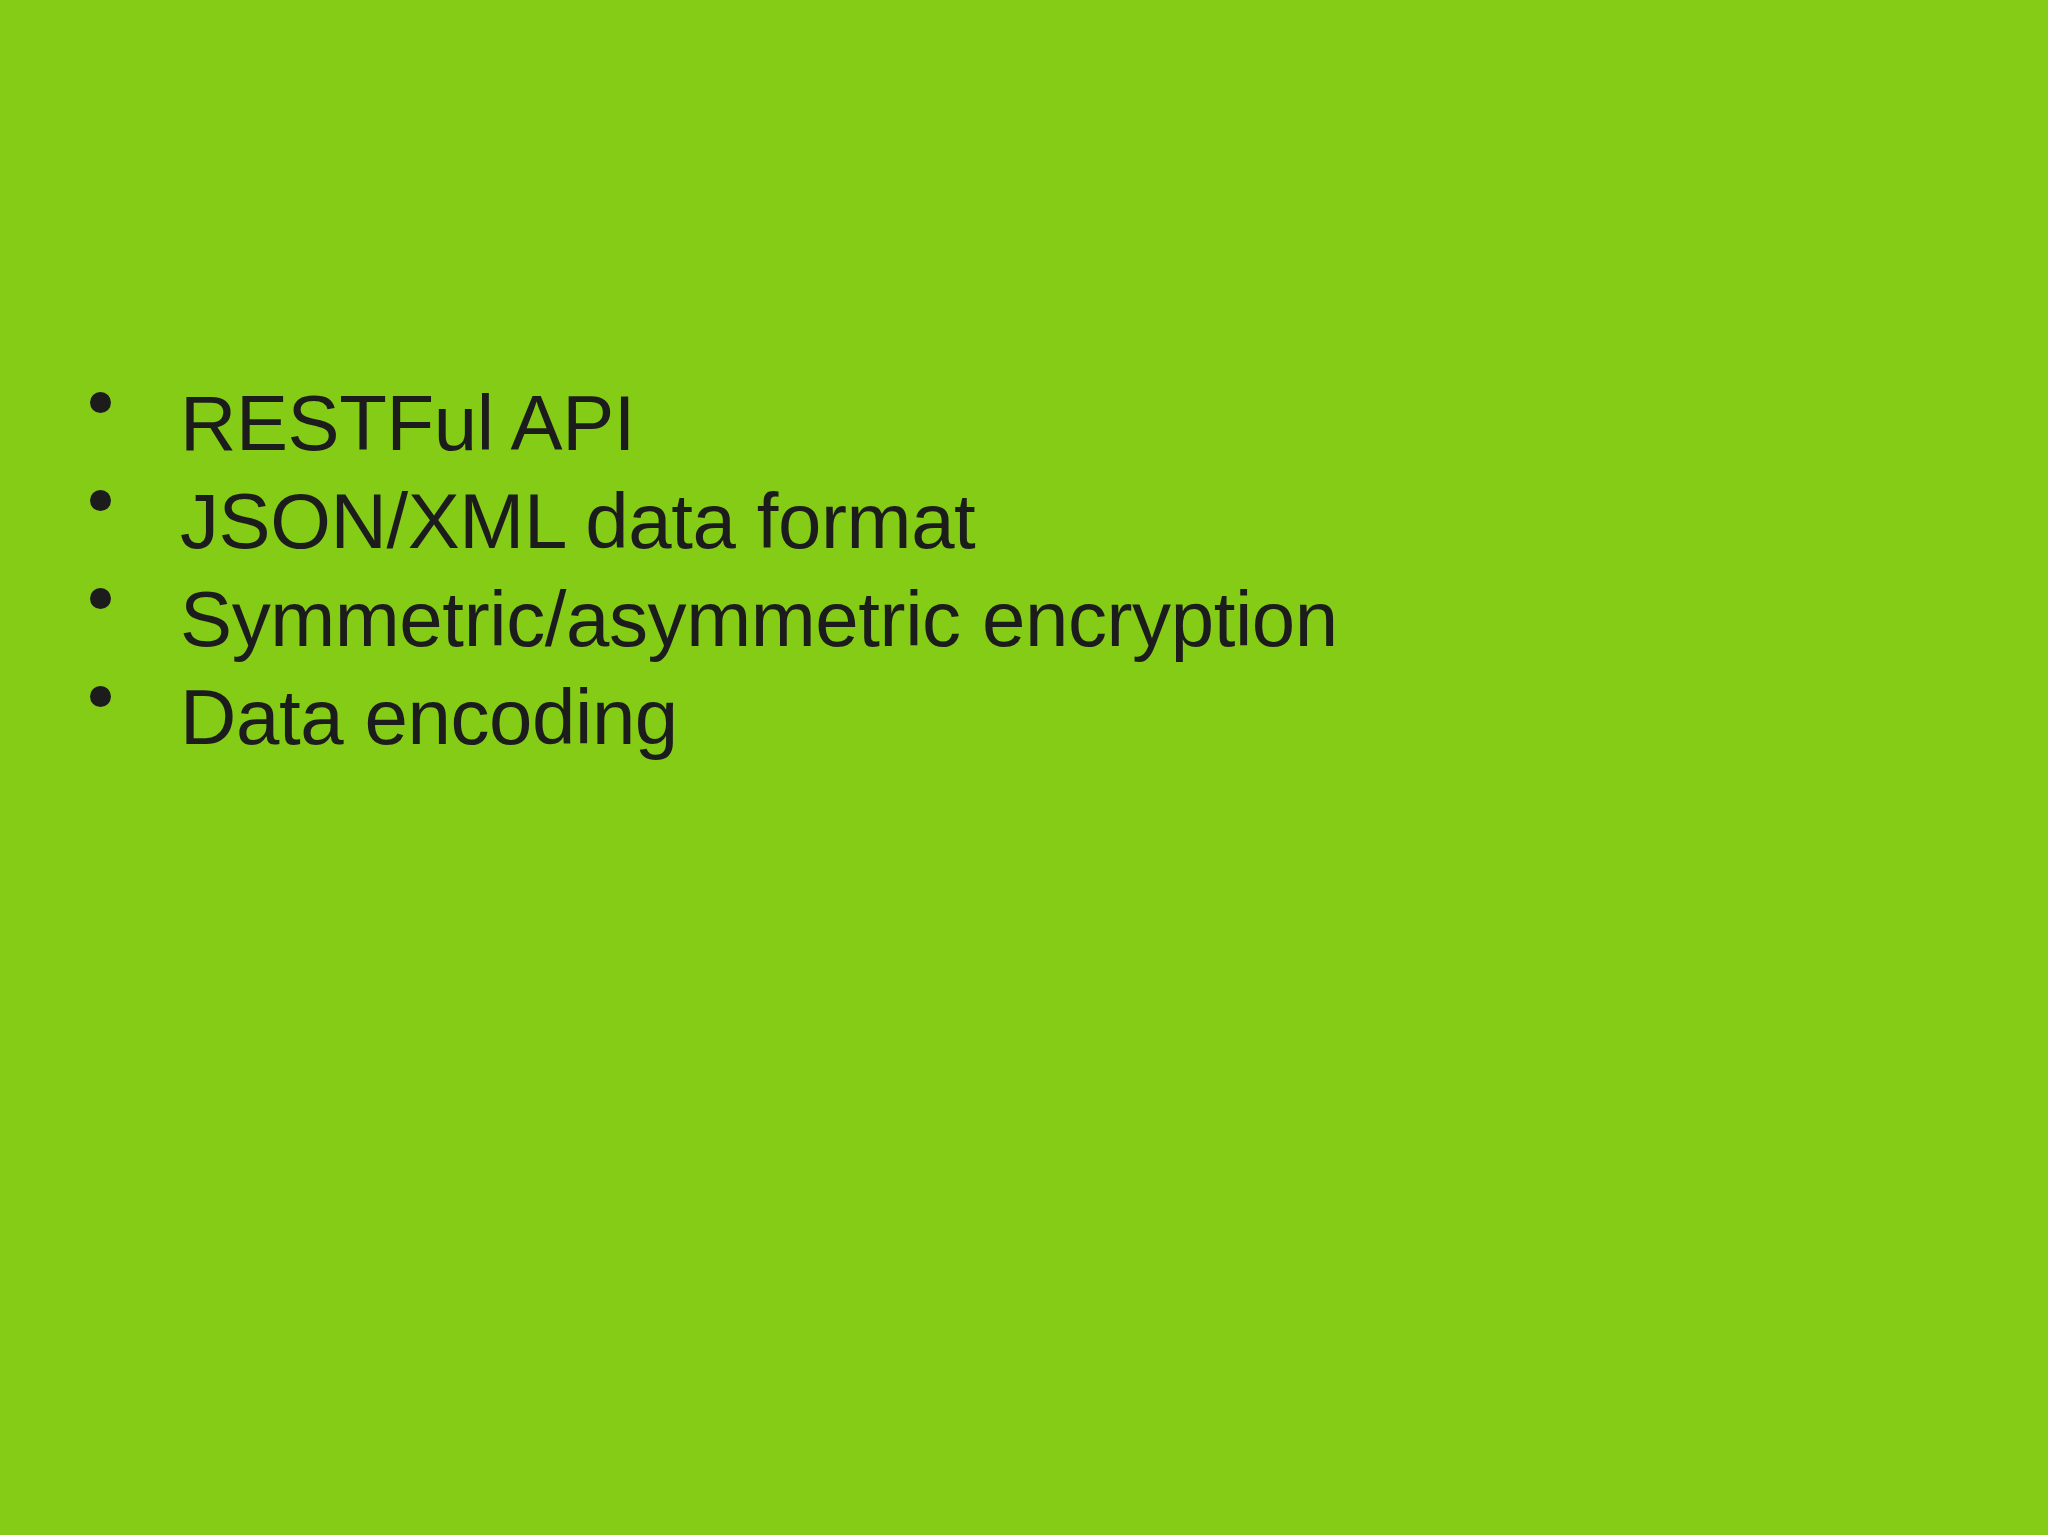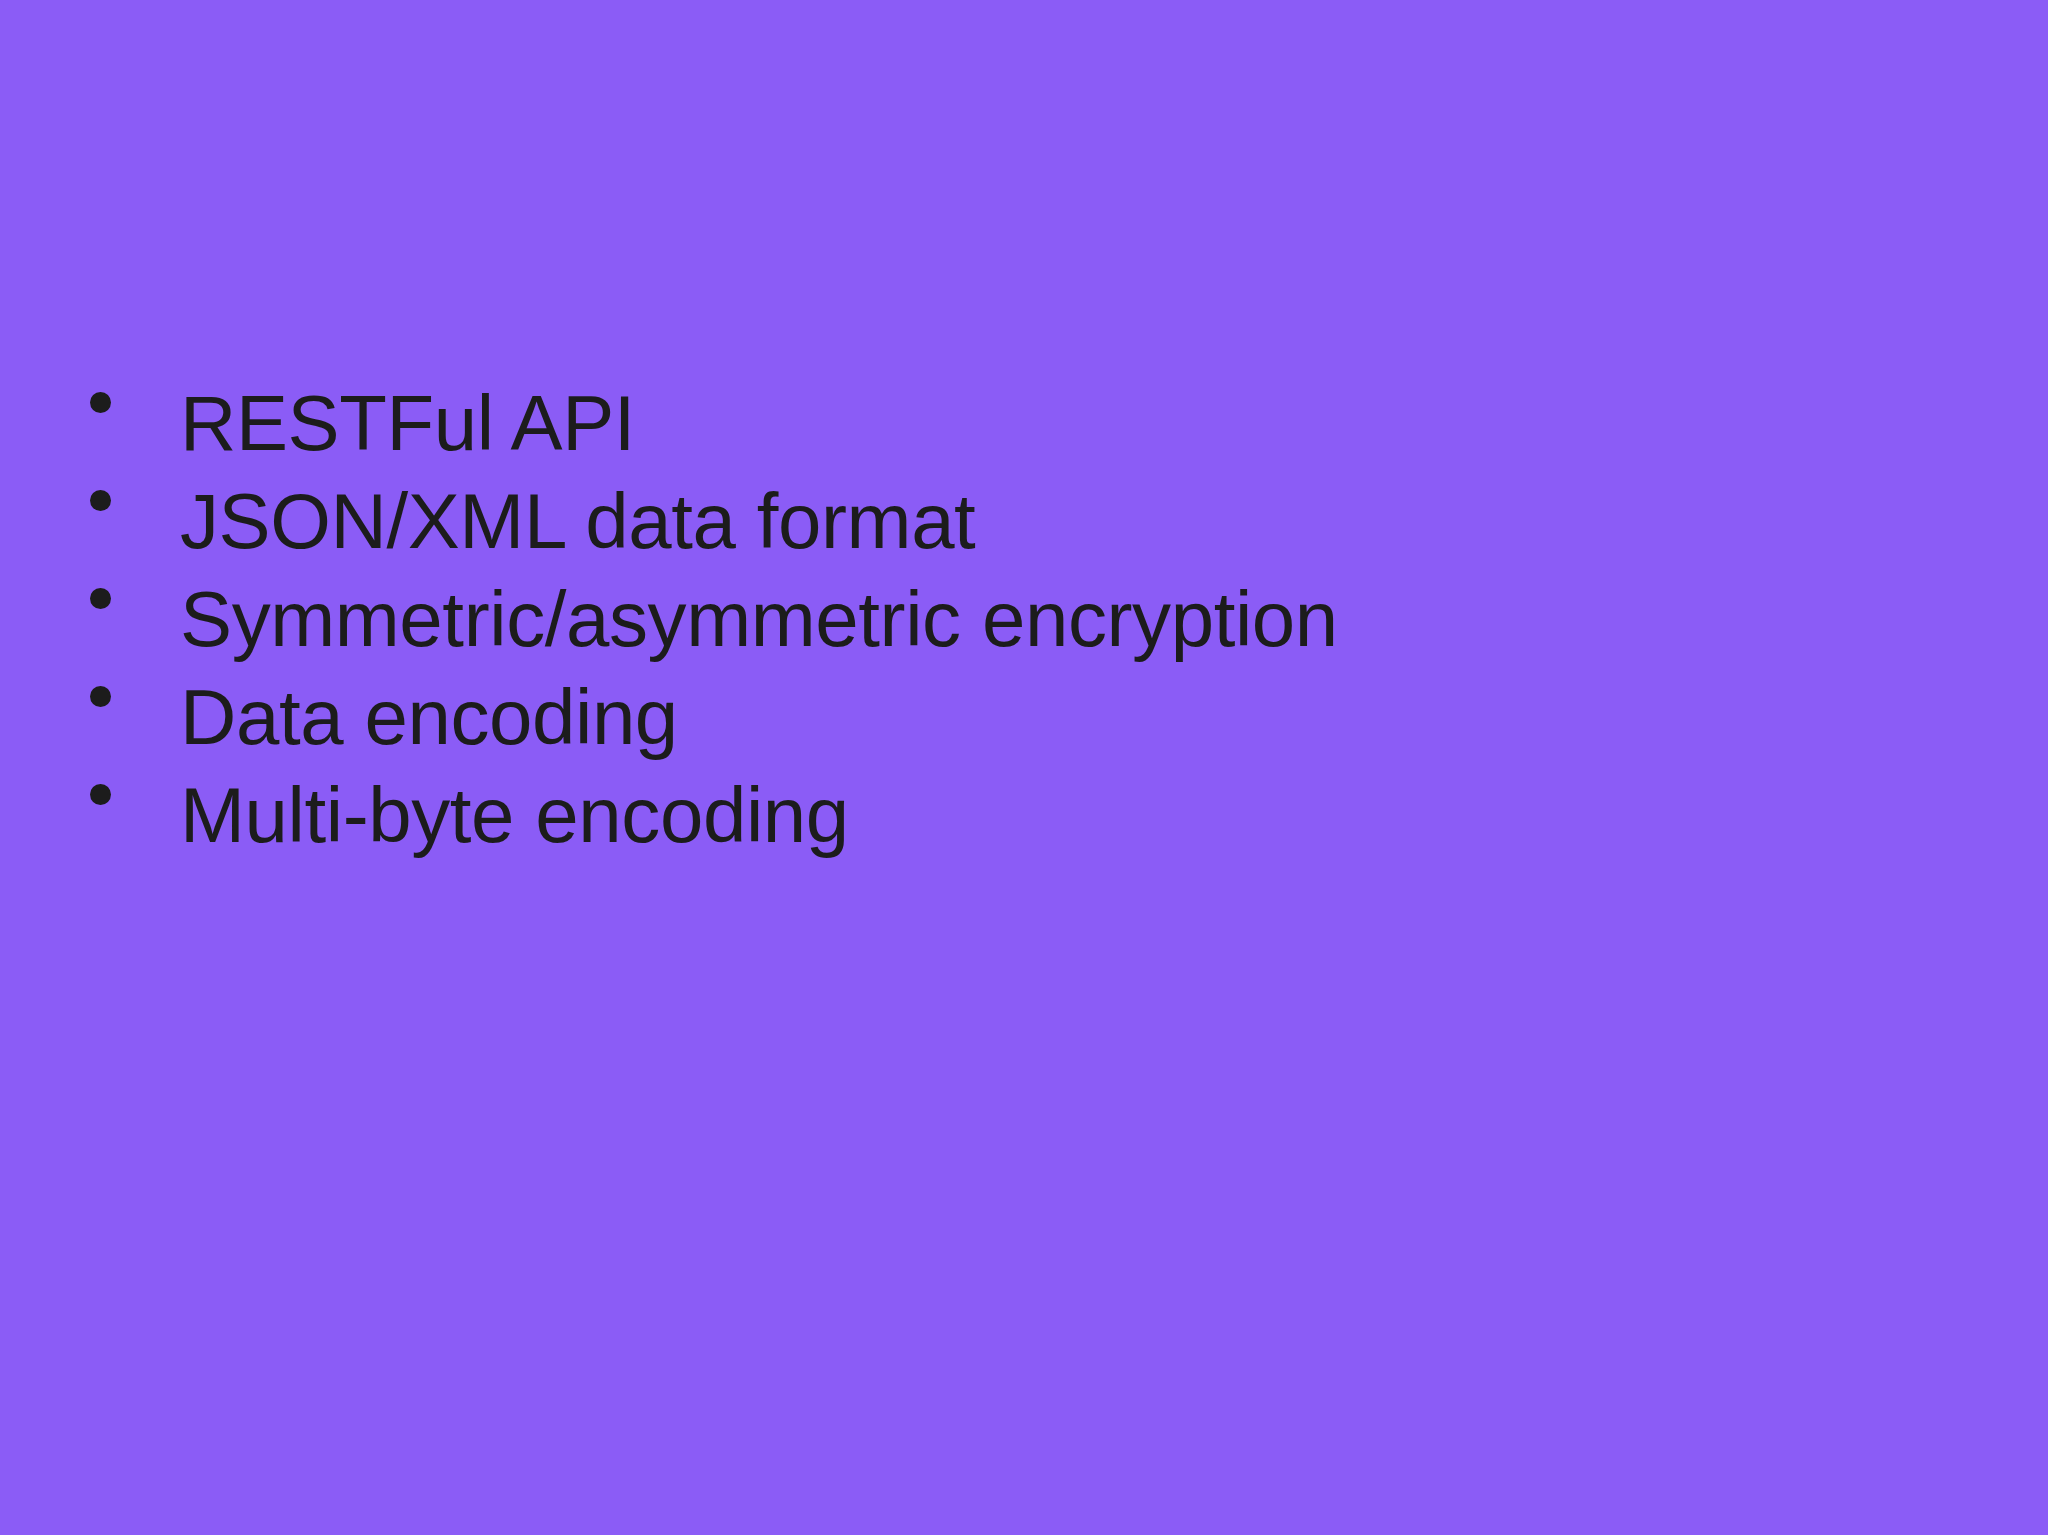--- a/index.html
+++ b/index.html
@@ -11,21 +11,21 @@
     height: 1535px;
     background: #ffffff;
     font-family: "Liberation Sans", "DejaVu Sans", sans-serif;
     overflow: hidden;
   }
 
   .slide {
     position: relative;
     width: 2048px;
     height: 1535px;
-    background: #8b5cf6;
+    background: #84cc16;
     box-sizing: border-box;
   }
 
   .bullet-list {
     position: absolute;
     left: 90px;
     top: 352px;
     width: 1820px;
     margin: 0;
     padding: 0;
@@ -91,20 +91,16 @@
       <span class="bullet-marker"></span>
       <span class="bullet-text">Symmetric/asymmetric encryption</span>
     </li>
 
 
     <li class="bullet-item">
       <span class="bullet-marker"></span>
       <span class="bullet-text">Data encoding</span>
     </li>
 
-    <li class="bullet-item">
-      <span class="bullet-marker"></span>
-      <span class="bullet-text">Multi-byte encoding</span>
-    </li>
 
   </ul>
 
 </div>
 
 </body></html>

